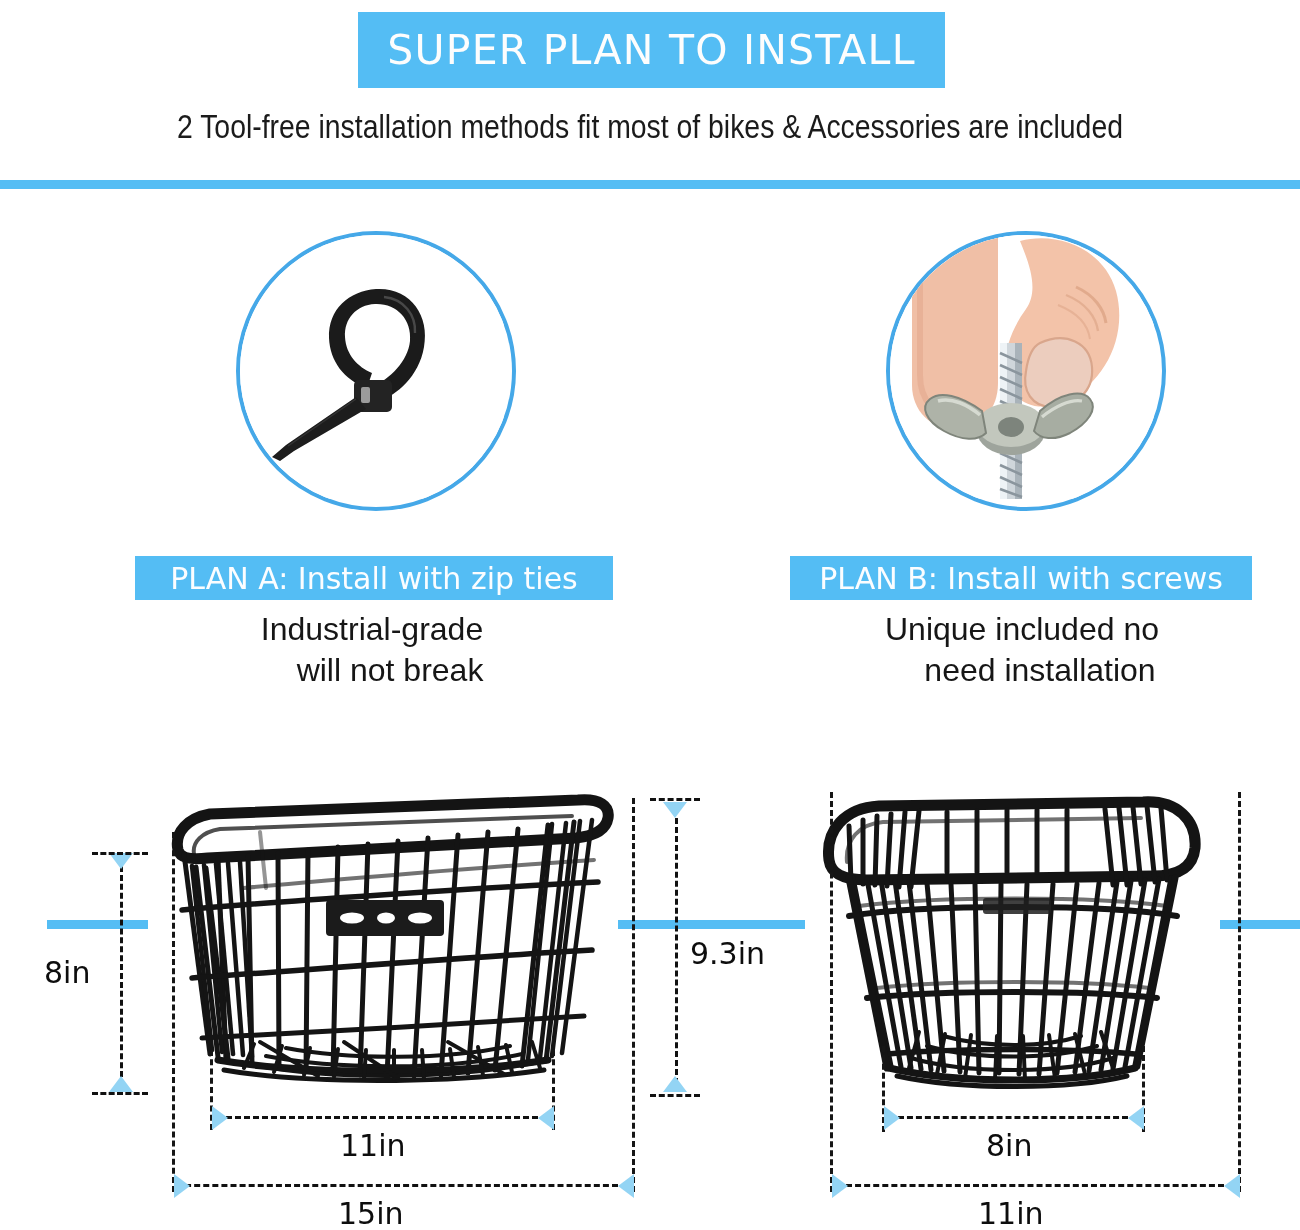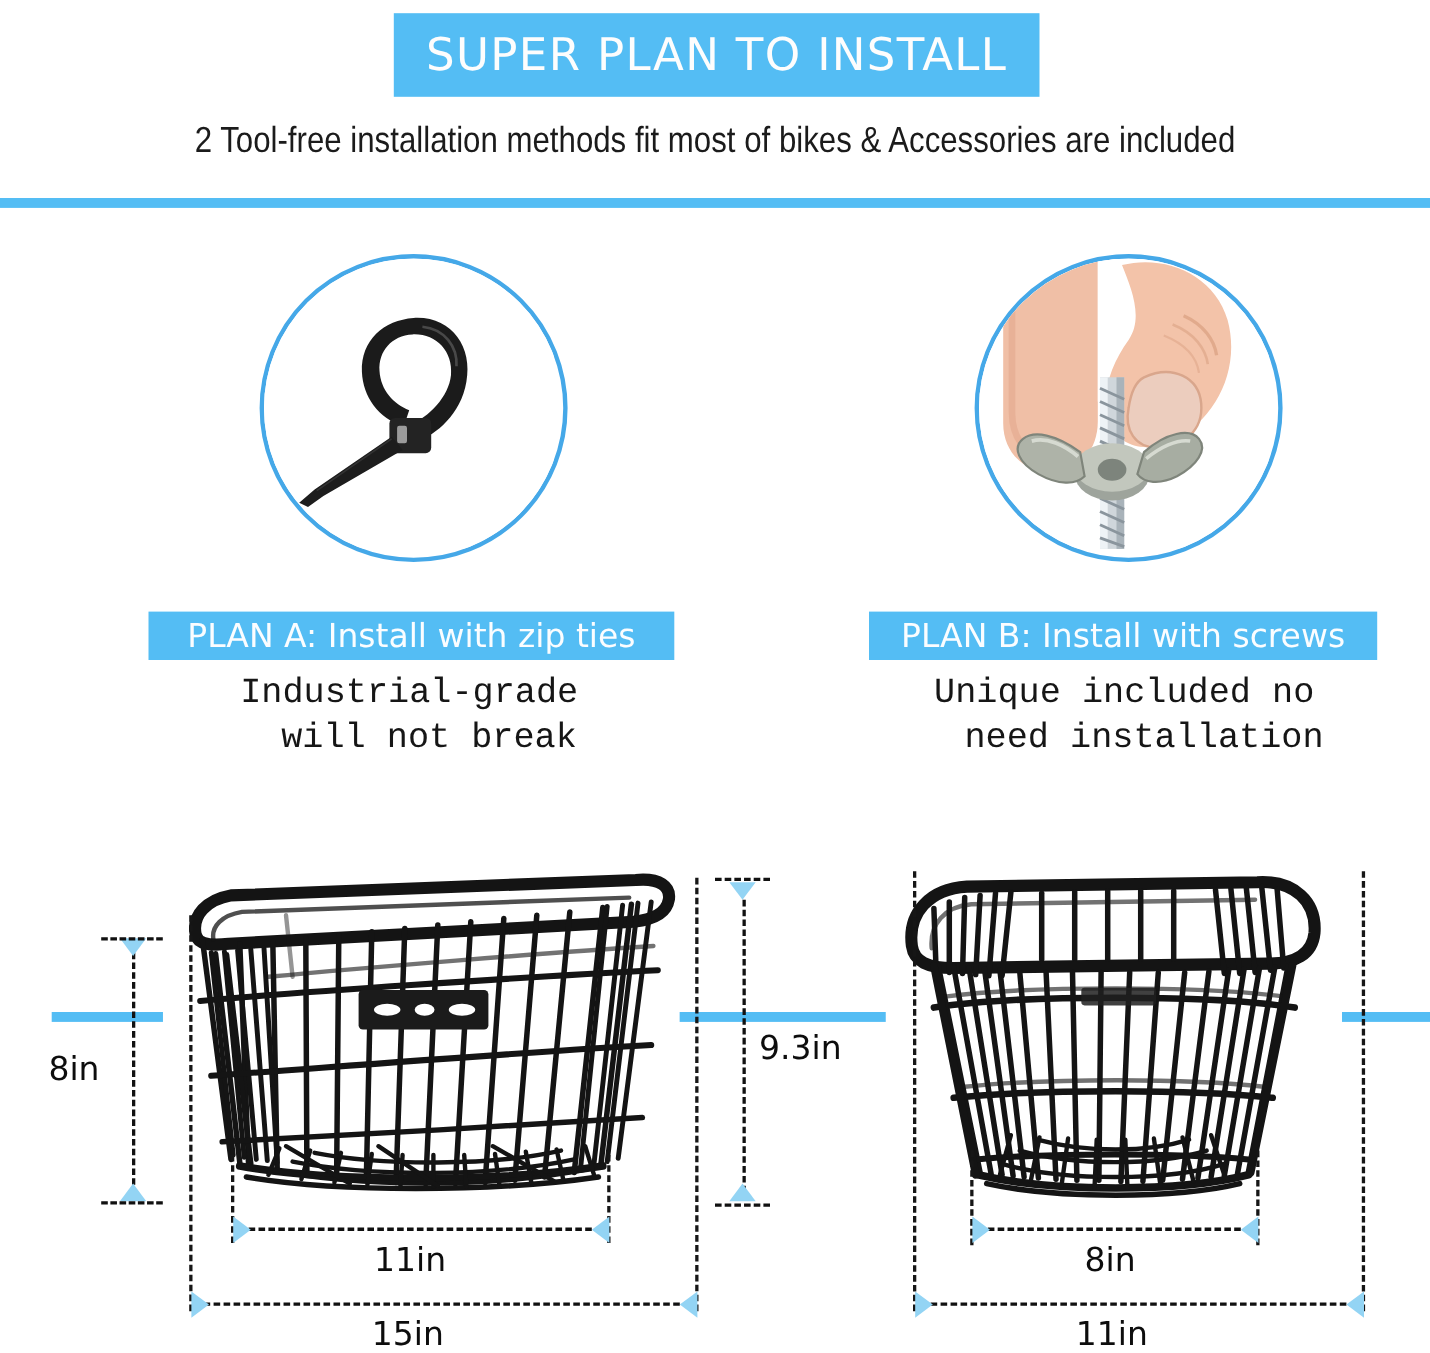--- a/index.html
+++ b/index.html
@@ -116,21 +116,21 @@
 
   .plan-desc {
     position: absolute;
     top: 420px;
     width: 650px;
     left: 0;
     text-align: center;
     font-size: 32px;
     line-height: 41px;
     color: #161616;
-    font-family: Liberation Mono, monospace;
+    font-family: Liberation Sans, sans-serif;
   }
   .plan-desc .line2 { display: block; padding-left: 36px; }
 
   
   #dimensions-section {
     position: absolute;
     left: 0;
     top: 740px;
     width: 1300px;
     height: 490px;

